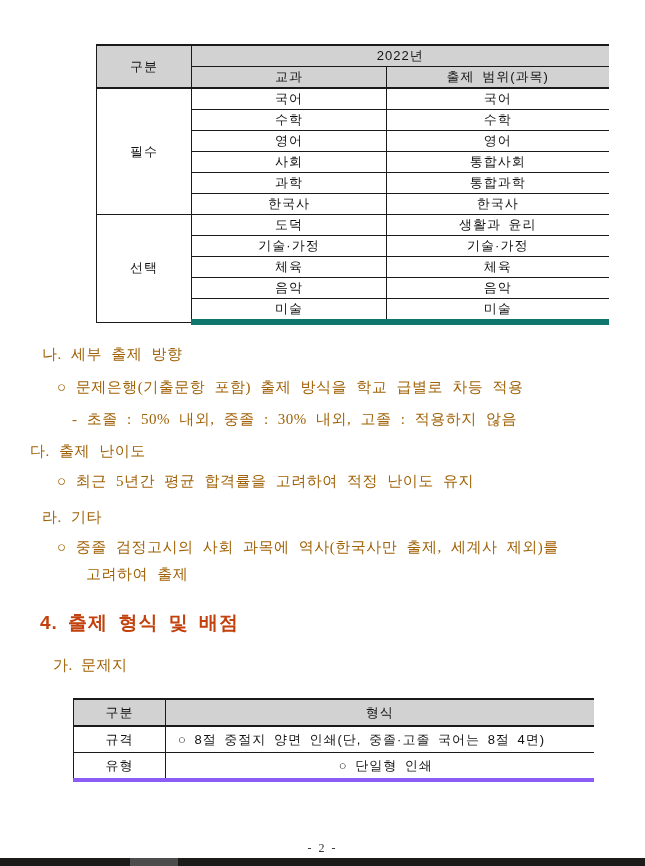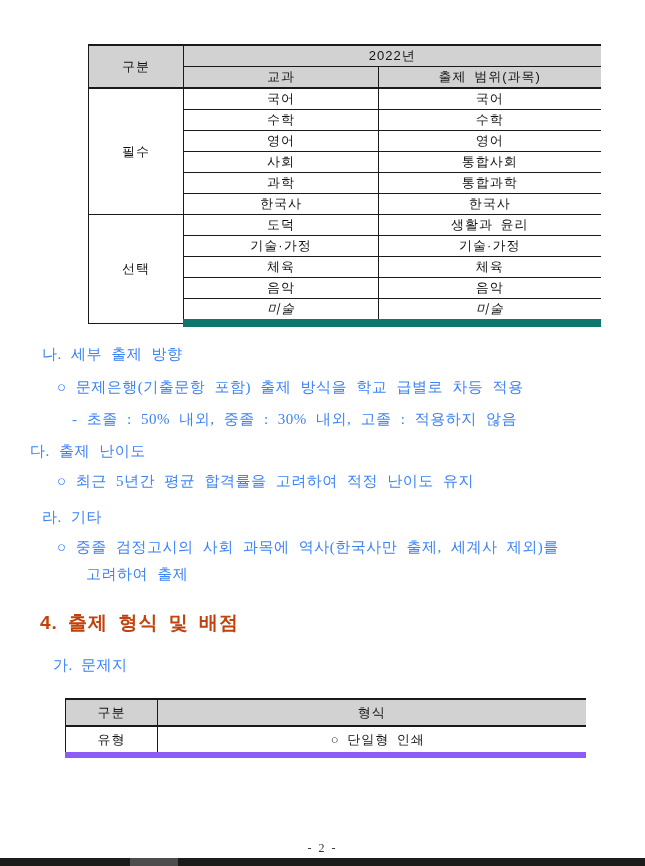--- a/index.html
+++ b/index.html
@@ -6,38 +6,38 @@
   body{
     width:645px;height:866px;position:relative;background:#ffffff;
     font-family:"Liberation Serif", serif;color:#111;overflow:hidden;
   }
   .abs{position:absolute;}
 
   
   .subject-table{
     left:88px;top:44px;width:512px;
   }
-  table{border-collapse:collapse;table-layout:fixed;width:100%;}
+  table{border-collapse:collapse;table-layout:fixed;width:100%;margin-left:8px;}
   .subject-table table{font-family:"Liberation Sans", sans-serif;font-size:13px;}
   .subject-table td,.subject-table th{
     border:1px solid #1a1a1a;height:20px;text-align:center;
     font-weight:normal;padding:0;letter-spacing:1px;word-spacing:3px;
   }
   .subject-table tr.hrow1 th{border-top:2px solid #1a1a1a;}
   .subject-table .hdr{background:#d2d2d2;}
   .subject-table .hdr-bottom{border-bottom:2px solid #1a1a1a;}
   .subject-table .last-col{border-right:none;}
-  .subject-table tr.last-row td{border-bottom:8px solid #0f766e;font-style:italic;}
+  .subject-table tr.last-row td{border-bottom:6px solid #0f766e;}
   .col-cat{width:95px;}
   .col-subj{width:195px;}
   .col-scope{width:222px;}
 
   
   .bline{
-    position:absolute;font-size:15px;line-height:19px;color:#3b82f6;
+    position:absolute;font-size:15px;line-height:19px;color:#a16207;
     word-spacing:5px;letter-spacing:0.5px;white-space:nowrap;text-align:right;
   }
 
   
   .sec4-heading{
     left:40px;top:610px;
     font-family:"Liberation Sans", sans-serif;font-weight:bold;
     font-size:19px;color:#c2410c;letter-spacing:1px;word-spacing:4px;
   }
   .sec4-sub{
@@ -49,21 +49,21 @@
   .format-table table{font-family:"Liberation Sans", sans-serif;font-size:13px;}
   .format-table td,.format-table th{
     border:1px solid #1a1a1a;height:25px;padding:0;
     font-weight:normal;letter-spacing:1px;word-spacing:3px;
   }
   .format-table tr.hrow th{
     border-top:2px solid #1a1a1a;border-bottom:2px solid #1a1a1a;
     background:#d2d2d2;text-align:center;
   }
   .format-table .last-col{border-right:none;}
-  .format-table tr.last-row td{border-bottom:6px solid #8b5cf6;text-align:center;}
+  .format-table tr.last-row td{border-bottom:4px solid #8b5cf6;text-align:center;}
   .format-table td.label{text-align:center;}
   .format-table td.value{text-align:left;padding-left:12px;}
   .fcol-cat{width:92px;}
   .fcol-fmt{width:428px;}
 
   
   .page-footer{
     left:0;right:0;top:841px;text-align:center;font-size:12px;color:#333;
     letter-spacing:2px;
   }
@@ -161,20 +161,24 @@
   <table>
     <colgroup>
         <col class="fcol-cat">
         <col class="fcol-fmt">
       </colgroup>
     <tbody>
         <tr class="hrow">
       <th>구분</th>
       <th class="last-col">형식</th>
     </tr>
+    <tr>
+      <td class="label">규격</td>
+      <td class="value last-col">○ 8절 중절지 양면 인쇄(단, 중졸·고졸 국어는 8절 4면)</td>
+    </tr>
     <tr class="last-row">
       <td class="label">유형</td>
       <td class="value last-col">○ 단일형 인쇄</td>
     </tr>
   </tbody>
     </table>
 </div>
 
 <div class="abs page-footer">- 2 -</div>
 

